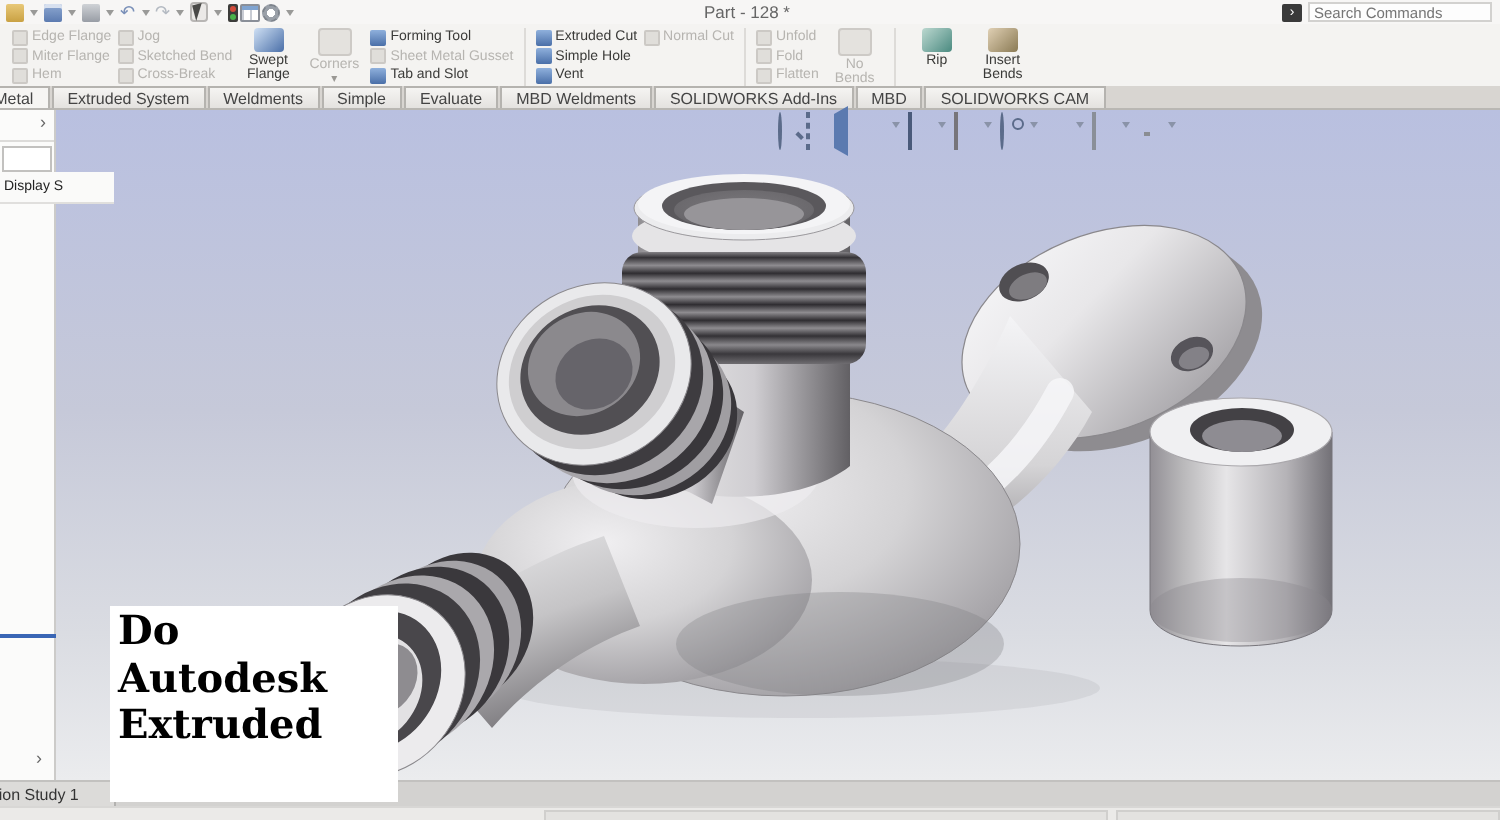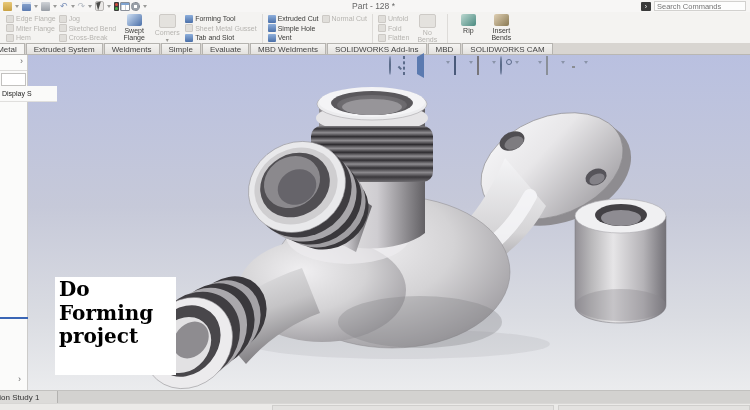--- a/index.html
+++ b/index.html
@@ -85,21 +85,21 @@
   .h-cube{border:1px solid #4a5a7a;width:7px;height:7px;background:
           linear-gradient(135deg,#dfe6f2 50%,#b8c4da 50%);}
   .h-style{width:8px;height:8px;background:linear-gradient(#d8d8da,#8a8a8e);border:1px solid #77757b;}
   .h-eye{border:1.5px solid #5b6b8a;border-radius:50%;width:4px;height:4px;margin-top:2px;}
   .h-eye::after{content:"";position:absolute;left:6px;top:2px;width:4px;height:4px;border:1.5px solid #5b6b8a;border-radius:50%;}
   .h-ball{border-radius:50%;width:9px;height:9px;background:conic-gradient(#d05a4a,#d0b44a,#5aa05a,#4a6ac0,#d05a4a);}
   .h-scene{width:9px;height:8px;background:linear-gradient(#9ab8d8 55%,#8aa86a 45%);border:1px solid #8a8f98;}
   .h-mon{width:9px;height:6px;background:#55585e;border-radius:1px;margin-top:1px;}
   .h-mon::after{content:"";position:absolute;left:3px;bottom:0;width:3px;height:2px;background:#8a8d92;}
   
-  .overlay{position:absolute;left:28px;top:222px;width:121px;height:98px;background:#ffffff;
+  .overlay{position:absolute;left:28px;top:248px;width:144px;height:98px;background:#ffffff;
            z-index:7;padding:1px 0 0 4px;box-sizing:border-box;}
   .overlay div{font-family:"DejaVu Serif",serif;font-weight:bold;font-size:20px;line-height:23.5px;color:#000;}
   
   .mstabs{position:absolute;top:390px;left:0;width:750px;height:13px;background:#d3d2d0;border-top:1px solid #c2c1bf;box-sizing:border-box;}
   .mstab{position:absolute;left:0;top:0;width:57px;height:13px;background:#dcdbd9;border-right:1px solid #b3b2b0;
          overflow:hidden;}
   .mstab span{display:block;font-size:8px;color:#333;line-height:13px;margin-left:-14px;white-space:nowrap;}
   .statusbar{position:absolute;top:403px;left:0;width:750px;height:7px;background:#ebeae8;border-top:1px solid #d8d7d5;box-sizing:border-box;}
   .seg{position:absolute;top:1px;height:4px;background:#e3e2e0;border:1px solid #d0cfcd;}
 </style>
@@ -388,22 +388,22 @@
         <span class="hicon"><span class="h-ball"></span></span>
         <span class="hcaret"></span>
         <span class="hicon"><span class="h-scene"></span></span>
         <span class="hcaret"></span>
         <span class="hicon"><span class="h-mon"></span></span>
         <span class="hcaret"></span>
       </div>
 
       <div class="overlay">
         <div>Do</div>
-        <div>Forming</div>
-        <div>project</div>
+        <div>Autodesk</div>
+        <div>Extruded</div>
       </div>
     </div>
 
     <div class="leftpanel">
       <span class="chev top">›</span>
       <div class="lp-line"></div>
       <div class="lp-box"></div>
       <span class="chev bottom">›</span>
     </div>
     <div class="lp-pane" style="position:absolute;z-index:6;">

